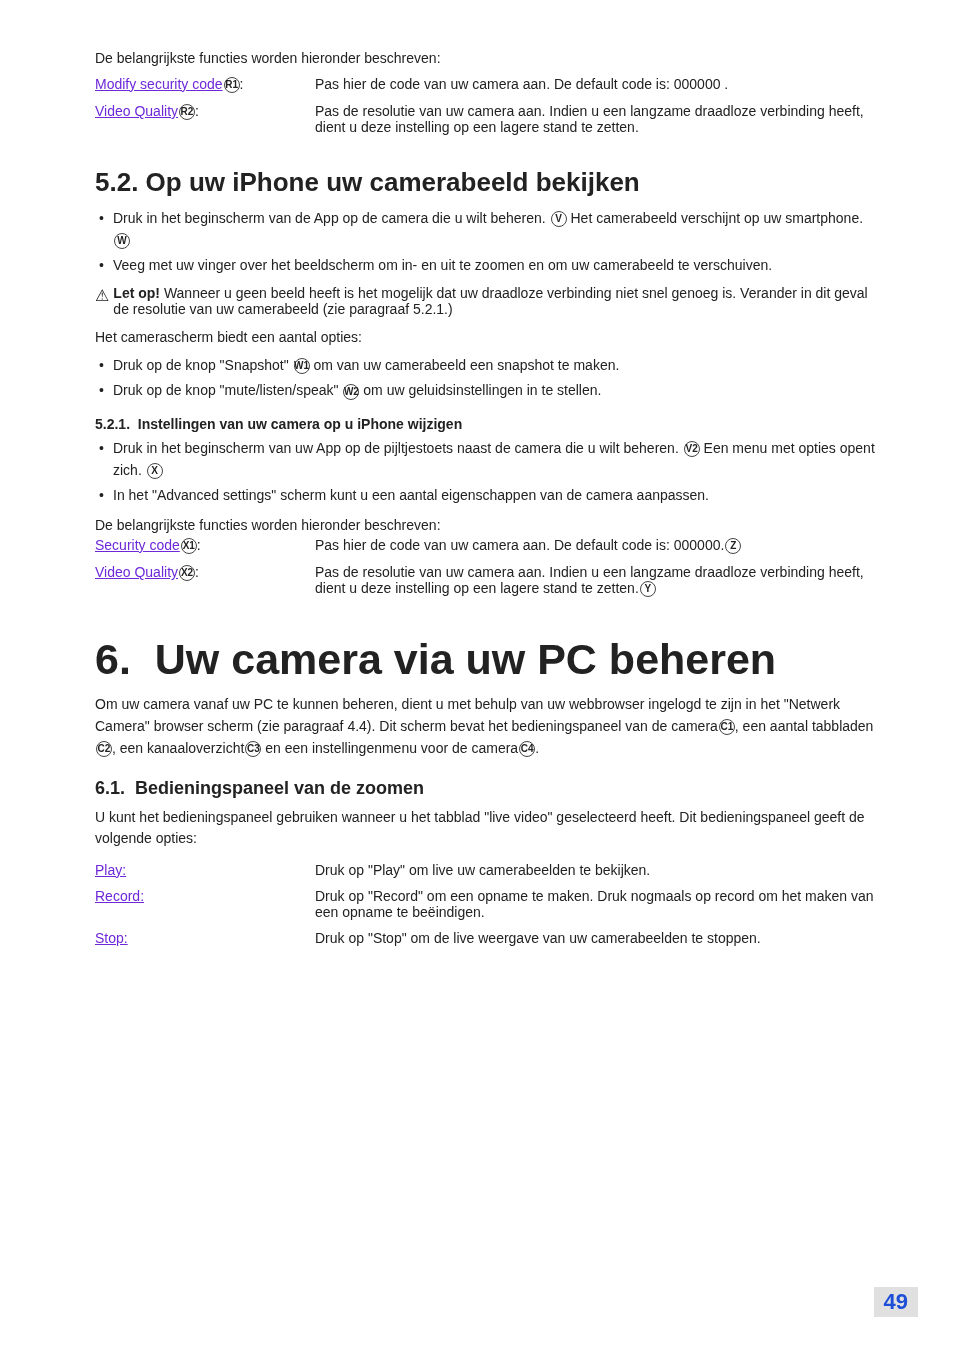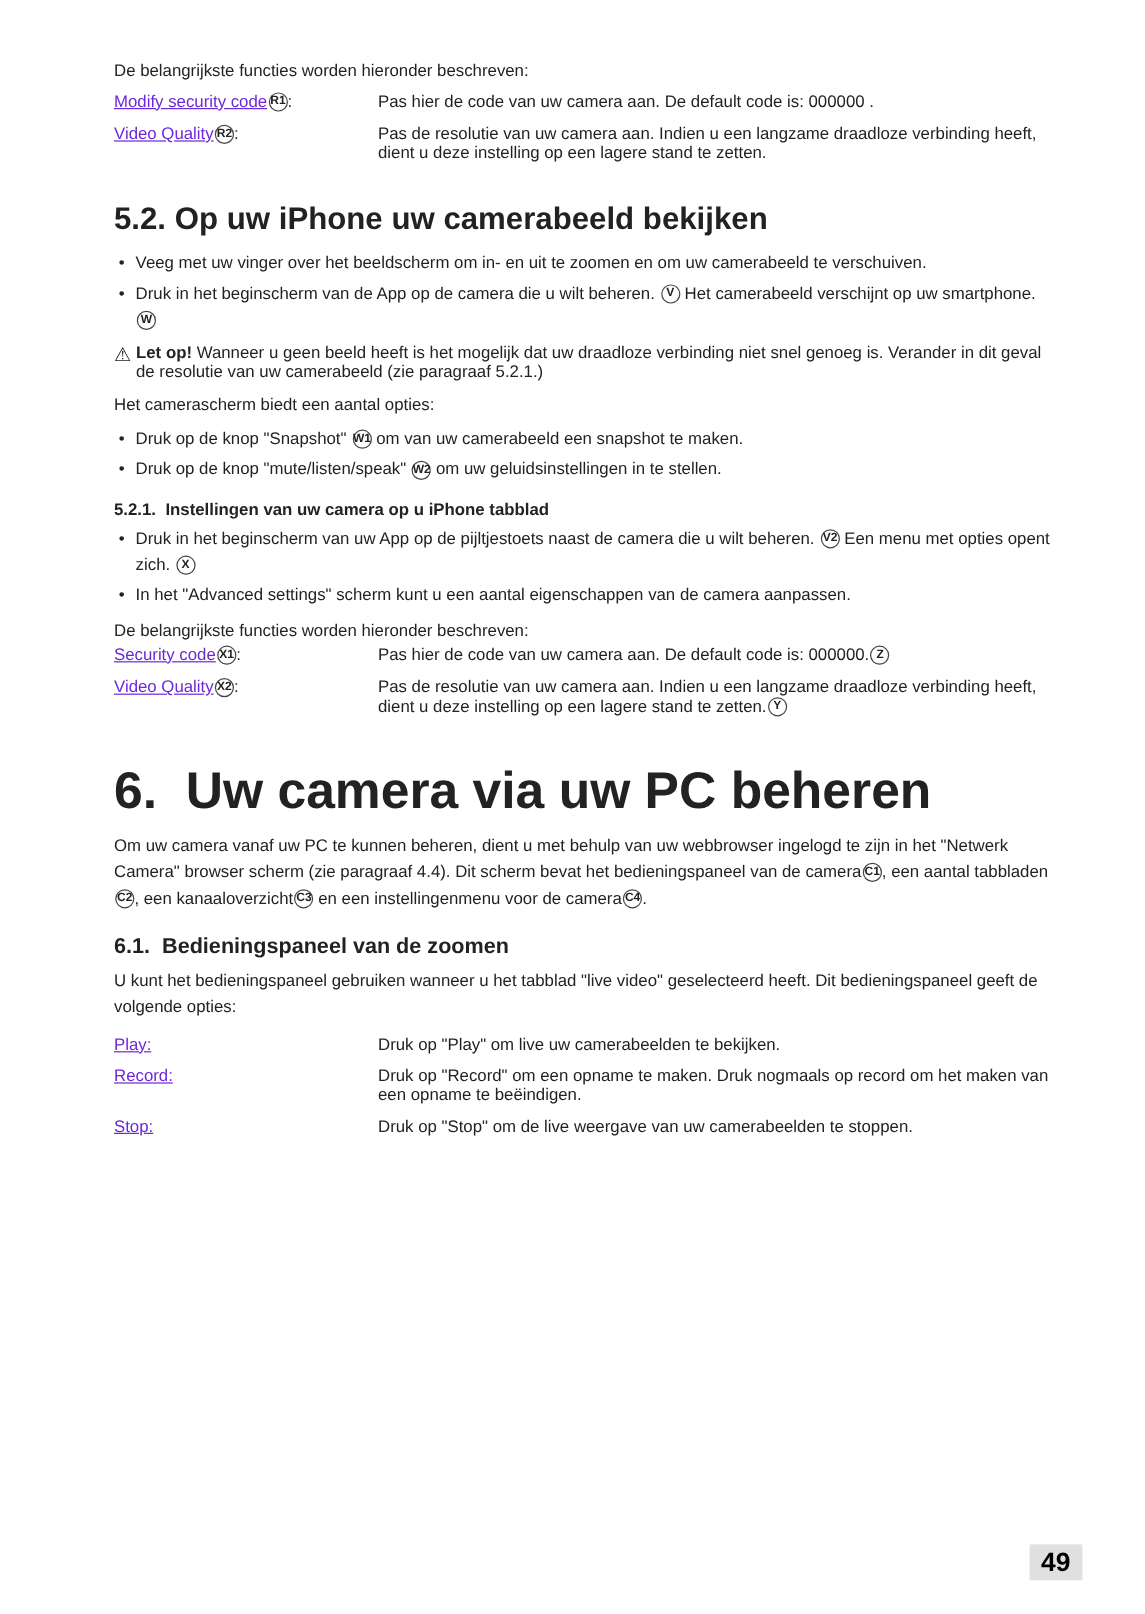--- a/index.html
+++ b/index.html
@@ -67,24 +67,24 @@
     }
     .warning-bold { font-weight: bold; }
     .big-section {
       font-size: 43px;
       font-weight: bold;
       margin: 28px 0 10px 0;
     }
     .page-number {
       position: absolute;
       bottom: 28px;
-      right: 52px;
+      right: 36px;
       font-size: 22px;
       font-weight: bold;
-      color: #000000;
+      color: #1d4ed8;
       background: #e0e0e0;
       padding: 2px 10px;
     }
     .spacer { height: 12px; }
     .spacer-sm { height: 6px; }
   </style>
 </head>
 <body>
 
 <div class="page">
@@ -106,45 +106,45 @@
       <div class="def-desc">Pas de resolutie van uw camera aan. Indien u een langzame draadloze verbinding heeft, dient u deze instelling op een lagere stand te zetten.</div>
     </div>
   </div>
 
   <div class="section-heading">
     <span>5.2.</span>&nbsp;<span>Op uw iPhone uw camerabeeld bekijken</span>
   </div>
 
   <ul class="bullet-list">
     <li>
+      <span>Druk in het beginscherm van de App op de camera die u wilt beheren. <span class="circle-badge">V</span> Het camerabeeld verschijnt op uw smartphone. <span class="circle-badge">W</span></span>
+    </li>
+    <li>
       <span>Veeg met uw vinger over het beeldscherm om in- en uit te zoomen en om uw camerabeeld te verschuiven.</span>
-    </li>
-    <li>
-      <span>Druk in het beginscherm van de App op de camera die u wilt beheren. <span class="circle-badge">V</span> Het camerabeeld verschijnt op uw smartphone. <span class="circle-badge">W</span></span>
     </li>
   </ul>
 
   <div class="warning-row">
     <span class="warning-icon">⚠</span>
     <span><span class="warning-bold">Let op!</span><span> Wanneer u geen beeld heeft is het mogelijk dat uw draadloze verbinding niet snel genoeg is. Verander in dit geval de resolutie van uw camerabeeld (zie paragraaf 5.2.1.)</span></span>
   </div>
 
   <p>Het camerascherm biedt een aantal opties:</p>
   <div class="spacer-sm"></div>
   <ul class="bullet-list">
     <li>
       <span>Druk op de knop "Snapshot" <span class="circle-badge">W1</span> om van uw camerabeeld een snapshot te maken.</span>
     </li>
     <li>
       <span>Druk op de knop "mute/listen/speak" <span class="circle-badge">W2</span> om uw geluidsinstellingen in te stellen.</span>
     </li>
   </ul>
 
   <div class="sub-sub-heading">
-    <span>5.2.1.</span>&nbsp;&nbsp;<span>Instellingen van uw camera op u iPhone tabblad</span>
+    <span>5.2.1.</span>&nbsp;&nbsp;<span>Instellingen van uw camera op u iPhone wijzigen</span>
   </div>
 
   <ul class="bullet-list">
     <li>
       <span>Druk in het beginscherm van uw App op de pijltjestoets naast de camera die u wilt beheren. <span class="circle-badge">V2</span> Een menu met opties opent zich. <span class="circle-badge">X</span></span>
     </li>
     <li>
       <span>In het "Advanced settings" scherm kunt u een aantal eigenschappen van de camera aanpassen.</span>
     </li>
   </ul>

